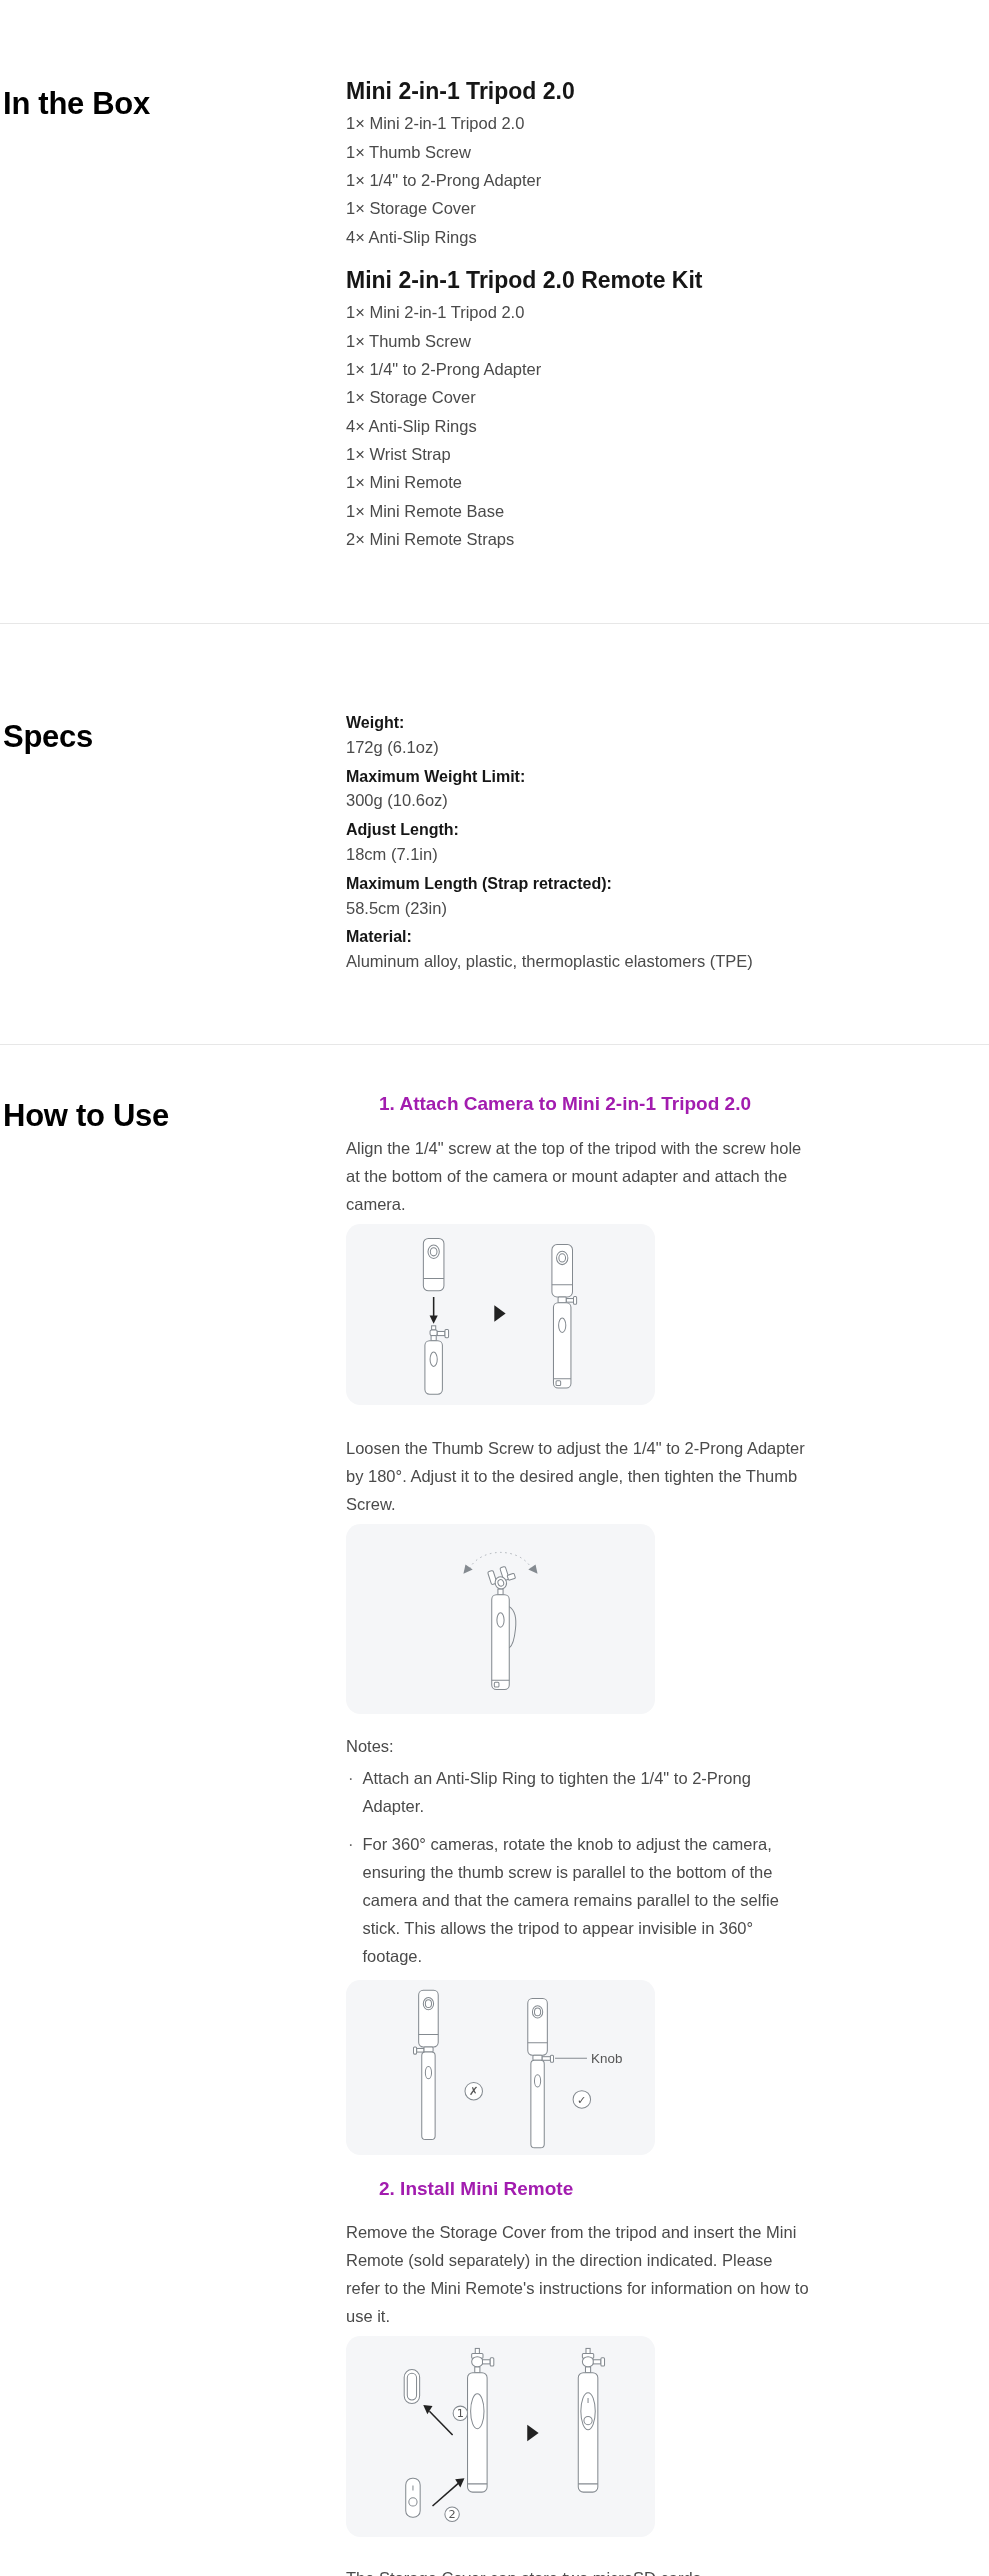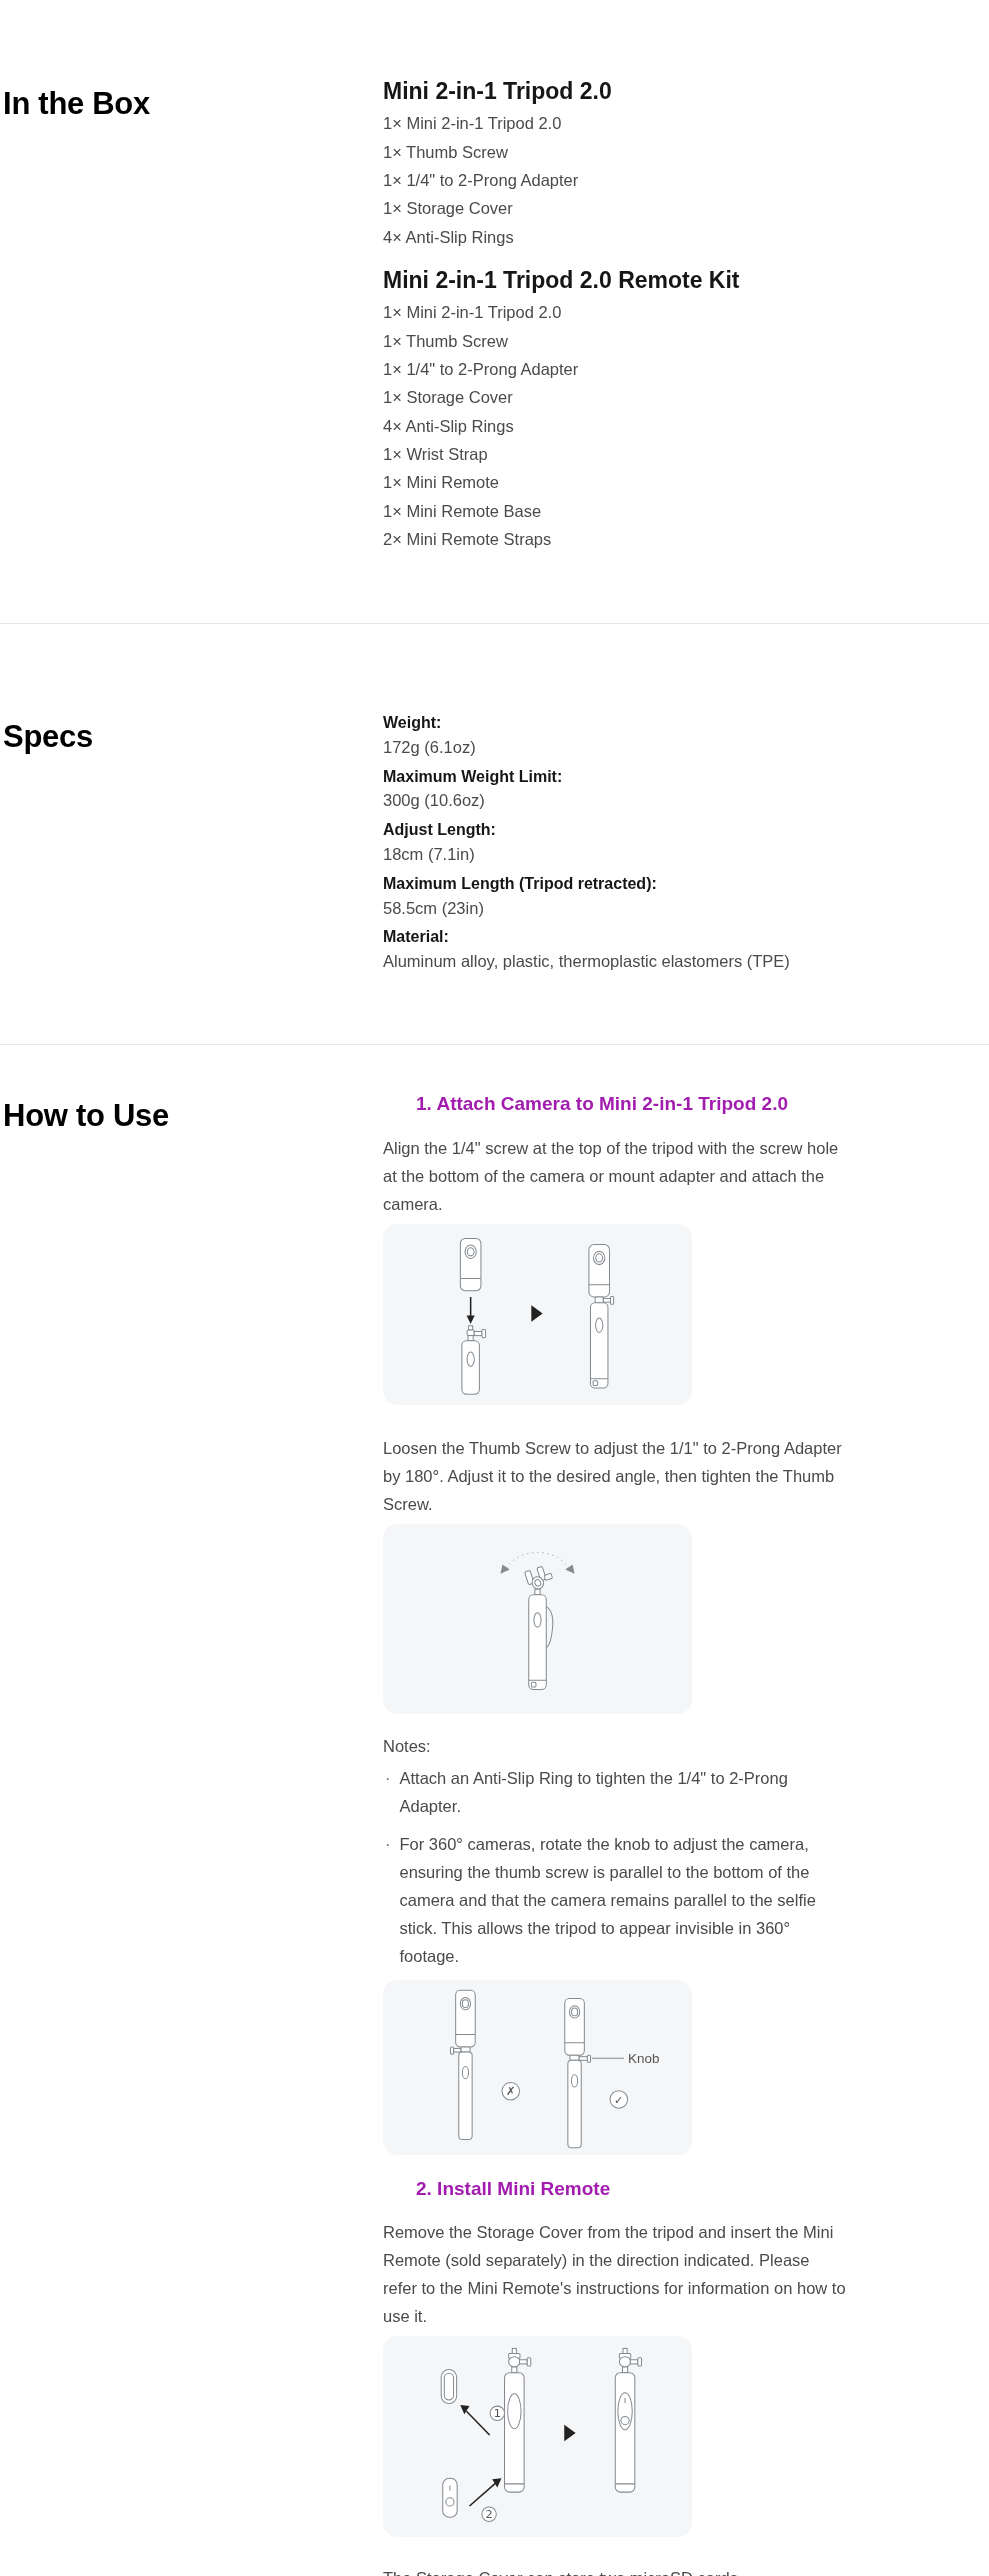--- a/index.html
+++ b/index.html
@@ -3,21 +3,21 @@
 <meta charset="utf-8">
 <style>
   * { margin:0; padding:0; box-sizing:border-box; }
   html,body { background:#ffffff; }
   body {
     width:989px; min-height:4013px;
     font-family:"Liberation Sans","DejaVu Sans",sans-serif;
     color:#3f3f3f;
     -webkit-font-smoothing:antialiased;
   }
-  .section { display:flex; width:989px;gap:37px; }
+  .section { display:flex; width:989px; }
   .section.bordered { border-top:0.5px solid #e7e7e7; }
   .left-col { width:346px; flex:0 0 346px; padding-left:3.1px; }
   .content-col { width:464px; flex:0 0 464px; }
   .big-heading {
     font-size:31px; line-height:34px; font-weight:700; color:#000;
     margin-top:7.2px; letter-spacing:-0.3px;
   }
   
   #section-box { padding-top:80px; padding-bottom:64px; }
   .group-title { font-size:23px; line-height:23px; font-weight:700; color:#161616; margin-bottom:12.4px; }
@@ -102,21 +102,21 @@
     </div>
     <div class="spec-row">
       <div class="spec-label">Maximum Weight Limit:</div>
       <div class="spec-value">300g (10.6oz)</div>
     </div>
     <div class="spec-row">
       <div class="spec-label">Adjust Length:</div>
       <div class="spec-value">18cm (7.1in)</div>
     </div>
     <div class="spec-row">
-      <div class="spec-label">Maximum Length (Tripod retracted):</div>
+      <div class="spec-label">Maximum Length (Strap retracted):</div>
       <div class="spec-value">58.5cm (23in)</div>
     </div>
     <div class="spec-row">
       <div class="spec-label">Material:</div>
       <div class="spec-value">Aluminum alloy, plastic, thermoplastic elastomers (TPE)</div>
     </div>
   </div>
 </div>
 
 <div class="section bordered" id="section-howto">
@@ -160,21 +160,21 @@
             <rect x="428" y="145" width="14" height="7"></rect>
               <rect x="442" y="141" width="6" height="15" rx="2"></rect>
             <rect x="403" y="153" width="34" height="166" rx="9"></rect>
             <ellipse cx="420" cy="197" rx="7" ry="14"></ellipse>
             <line x1="403" y1="301" x2="437" y2="301"></line>
             <rect x="408" y="305" width="9" height="9" rx="2"></rect>
           </g>
         </svg>
       </div>
 
-      <p class="para">Loosen the Thumb Screw to adjust the 1/1" to 2-Prong Adapter by 180°. Adjust it to the desired angle, then tighten the Thumb Screw.</p>
+      <p class="para">Loosen the Thumb Screw to adjust the 1/4" to 2-Prong Adapter by 180°. Adjust it to the desired angle, then tighten the Thumb Screw.</p>
 
       <div class="figure fig-2">
         <svg width="309" height="190" viewBox="0 0 600 368">
           <g>
             <path class="sketch-thin" d="M 240 86 A 64 48 0 0 1 360 86" stroke-dasharray="3 7"></path>
             <polygon points="232,78 246,88 228,96" fill="#848a90"></polygon>
             <polygon points="368,78 354,88 372,96" fill="#848a90"></polygon>
           </g>
           <g class="sketch" transform="translate(300,112) rotate(-18)">
             <rect x="-18" y="-26" width="11" height="26" rx="3"></rect>

